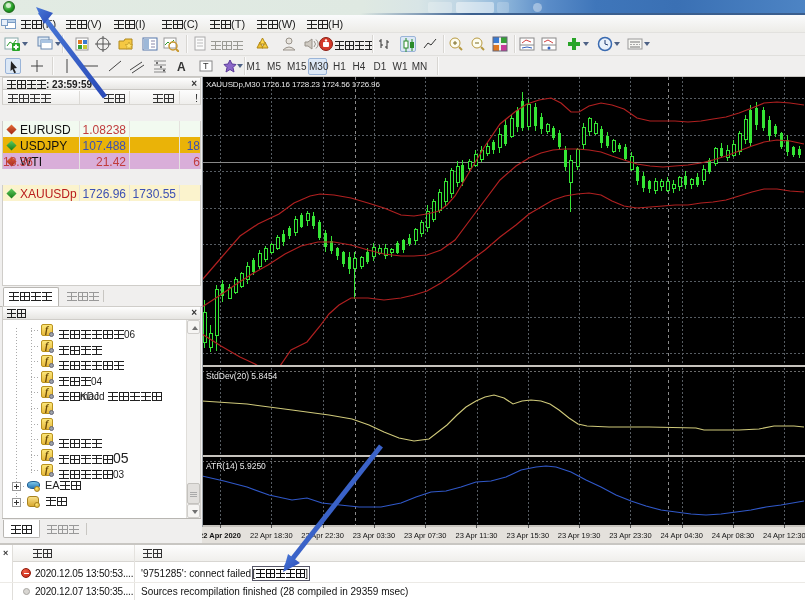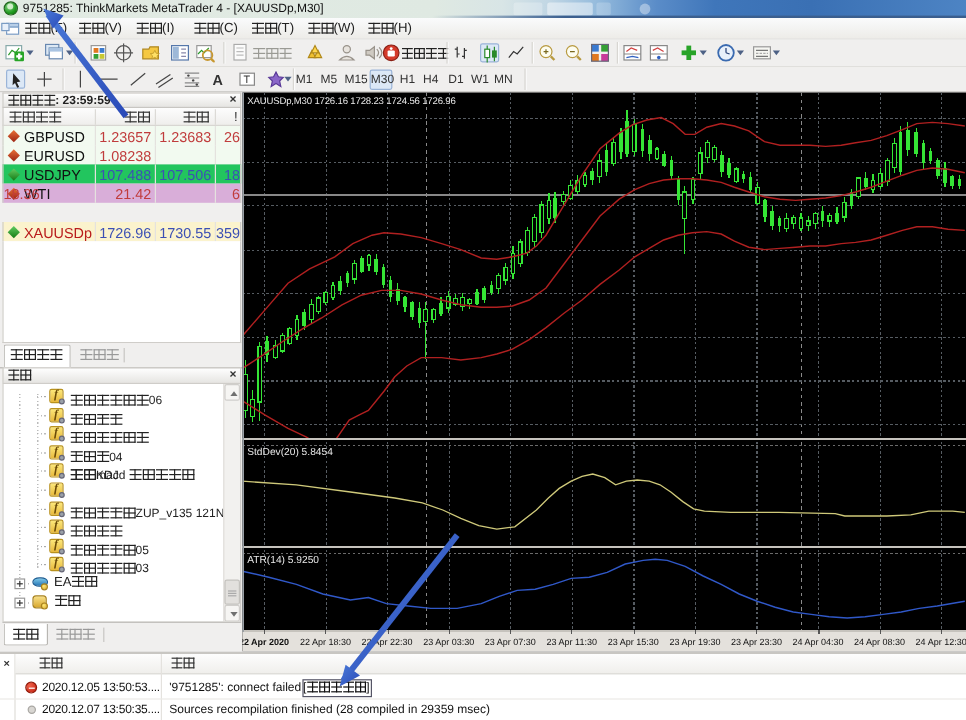--- a/index.html
+++ b/index.html
@@ -24,21 +24,20 @@
 </style></head><body>
 
 <div class="abs" style="left:0;top:0;width:805px;height:15px;background:linear-gradient(90deg,#e2ebe3 0%,#dfe9e2 45%,#d8e5e6 52%,#c0d6e4 57%,#93badc 62%,#5a8cc8 68%,#3f76ba 74%,#3a70b4 84%,#4d84c4 100%)">
  <div class="abs" style="left:428px;top:2px;width:24px;height:11px;background:rgba(255,255,255,.25);border-radius:2px"></div>
     <div class="abs" style="left:456px;top:2px;width:38px;height:11px;background:rgba(255,255,255,.45);border-radius:2px"></div>
  <div class="abs" style="left:497px;top:2px;width:12px;height:11px;background:rgba(255,255,255,.2);border-radius:2px"></div>
  <div class="abs" style="left:533px;top:3px;width:9px;height:9px;background:rgba(255,255,255,.38);border-radius:50%"></div>
  <div class="abs" style="left:360px;top:13px;width:445px;height:2px;background:linear-gradient(90deg,rgba(60,90,140,0),#3c608f 25%,#3a5e8e)"></div>
  <div class="abs" style="left:3px;top:1px;width:12px;height:12px;border-radius:50%;background:radial-gradient(circle at 35% 30%,#8fd98f,#1f9b1f 60%,#0a6b0a);border:1px solid #22661f"></div>
  <div class="abs" style="left:6px;top:3px;width:5px;height:5px;border-radius:50%;background:#e8f8e0;opacity:.8"></div>
- <span class="abs" style="left:19px;top:2px;font-size:10px;color:#111">9751285: ThinkMarkets MetaTrader 4 - [XAUUSDp,M30]</span>
 </div>
 <div class="abs" style="left:0;top:15px;width:805px;height:18px;background:linear-gradient(#fafbfc,#edece8);border-bottom:1px solid #e2e1de">
     <div class="abs" style="left:5px;top:4px;width:11px;height:10px;border:1px solid #7a9cc4;background:#fff">
       <div style="height:3px;background:#b8cfe8;border-bottom:1px solid #7a9cc4"></div>
     </div>
     <div class="abs" style="left:1px;top:4px;width:7px;height:7px;border:1px solid #7a9cc4;background:#e8f0fa"></div>
     <span class="abs" style="left:20px;top:3px;font-size:11px;color:#222"><i class="g s11"></i><i class="g s11 gb"></i>(F)</span>
     <span class="abs" style="left:65px;top:3px;font-size:11px;color:#222"><i class="g s11"></i><i class="g s11 gb"></i>(V)</span>
     <span class="abs" style="left:113px;top:3px;font-size:11px;color:#222"><i class="g s11"></i><i class="g s11 gb"></i>(I)</span>
     <span class="abs" style="left:161px;top:3px;font-size:11px;color:#222"><i class="g s11"></i><i class="g s11 gb"></i>(C)</span>
@@ -247,65 +246,53 @@
     </div>
     <div class="abs" style="left:2px;top:13px;width:199px;height:15px;background:linear-gradient(#fdfdfd,#efeeec);border-left:1px solid #cfcdc9;border-right:1px solid #cfcdc9;border-bottom:1px solid #d8d6d2">
       <span class="abs" style="left:4px;top:2px;font-size:11px;color:#333"><i class="g s11"></i><i class="g s11 gb"></i><i class="g s11"></i><i class="g s11"></i></span>
       <span class="abs" style="left:100px;top:2px;font-size:11px;color:#333"><i class="g s11"></i><i class="g s11 gb"></i></span>
       <span class="abs" style="left:149px;top:2px;font-size:11px;color:#333"><i class="g s11"></i><i class="g s11 gb"></i></span>
       <span class="abs" style="left:192px;top:2px;font-size:11px;color:#333">!</span>
       <div class="abs" style="left:76px;top:1px;width:1px;height:13px;background:#dcdad6"></div>
       <div class="abs" style="left:126px;top:1px;width:1px;height:13px;background:#dcdad6"></div>
       <div class="abs" style="left:176px;top:1px;width:1px;height:13px;background:#dcdad6"></div>
     </div>
-    <div class="abs" style="left:2px;top:28px;width:199px;height:16px;background:#f2faf0;border-left:1px solid #cfcdc9;border-right:1px solid #cfcdc9">
-        <div class="abs" style="left:4px;top:3.5px;width:9px;height:9px;background:linear-gradient(135deg,#e87038,#9c2414);transform:rotate(45deg) scale(.8)"></div>
-        <span class="abs" style="left:17px;top:2px;font-size:12px;color:#111">GBPUSD</span>
-        <span class="abs" style="left:0px;top:2px;width:123px;text-align:right;font-size:12px;color:#c03c3c">1.23657</span>
-        <span class="abs" style="left:0px;top:2px;width:173px;text-align:right;font-size:12px;color:#c03c3c">1.23683</span>
-        <span class="abs" style="left:0px;top:2px;width:197px;text-align:right;font-size:12px;color:#c03c3c">26</span>
-        <div class="abs" style="left:76px;top:0;width:1px;height:16px;background:#e4e2de"></div>
-        <div class="abs" style="left:126px;top:0;width:1px;height:16px;background:#e4e2de"></div>
-        <div class="abs" style="left:176px;top:0;width:1px;height:16px;background:#e4e2de"></div>
-        </div>
     <div class="abs" style="left:2px;top:44px;width:199px;height:16px;background:#f2faf0;border-left:1px solid #cfcdc9;border-right:1px solid #cfcdc9">
         <div class="abs" style="left:4px;top:3.5px;width:9px;height:9px;background:linear-gradient(135deg,#e87038,#9c2414);transform:rotate(45deg) scale(.8)"></div>
         <span class="abs" style="left:17px;top:2px;font-size:12px;color:#111">EURUSD</span>
         <span class="abs" style="left:0px;top:2px;width:123px;text-align:right;font-size:12px;color:#c03c3c">1.08238</span>
         <span class="abs" style="left:0px;top:20px;width:173px;text-align:center;font-size:12px;color:#c03c3c">1.08263</span>
         <div class="abs" style="left:76px;top:0;width:1px;height:16px;background:#e4e2de"></div>
         <div class="abs" style="left:126px;top:0;width:1px;height:16px;background:#e4e2de"></div>
         <div class="abs" style="left:176px;top:0;width:1px;height:16px;background:#e4e2de"></div>
         </div>
-    <div class="abs" style="left:2px;top:60px;width:199px;height:16px;background:#22c55e;border-left:1px solid #cfcdc9;border-right:1px solid #cfcdc9">
+    <div class="abs" style="left:2px;top:60px;width:199px;height:16px;background:#eab308;border-left:1px solid #cfcdc9;border-right:1px solid #cfcdc9">
         <div class="abs" style="left:4px;top:3.5px;width:9px;height:9px;background:linear-gradient(135deg,#60cc60,#157a15);transform:rotate(45deg) scale(.8)"></div>
         <span class="abs" style="left:17px;top:2px;font-size:12px;color:#111">USDJPY</span>
         <span class="abs" style="left:0px;top:2px;width:123px;text-align:right;font-size:12px;color:#3c50b4">107.488</span>
-        <span class="abs" style="left:0px;top:2px;width:173px;text-align:right;font-size:12px;color:#3c50b4">107.506</span>
         <span class="abs" style="left:0px;top:2px;width:197px;text-align:right;font-size:12px;color:#3c50b4">18</span>
         <div class="abs" style="left:76px;top:0;width:1px;height:16px;background:#e4e2de"></div>
         <div class="abs" style="left:126px;top:0;width:1px;height:16px;background:#e4e2de"></div>
         <div class="abs" style="left:176px;top:0;width:1px;height:16px;background:#e4e2de"></div>
         </div>
     <div class="abs" style="left:2px;top:76px;width:199px;height:16px;background:#d9aed9;border-left:1px solid #cfcdc9;border-right:1px solid #cfcdc9">
         <div class="abs" style="left:4px;top:3.5px;width:9px;height:9px;background:linear-gradient(135deg,#e87038,#9c2414);transform:rotate(45deg) scale(.8)"></div>
         <span class="abs" style="left:17px;top:2px;font-size:12px;color:#111">WTI</span>
         <span class="abs" style="left:0px;top:2px;width:123px;text-align:right;font-size:12px;color:#c03c3c">21.42</span>
         <span class="abs" style="left:0px;top:2px;width:173px;font-size:12px;color:#c03c3c">18.36</span>
         <span class="abs" style="left:0px;top:2px;width:197px;text-align:right;font-size:12px;color:#c03c3c">6</span>
         <div class="abs" style="left:76px;top:0;width:1px;height:16px;background:#e4e2de"></div>
         <div class="abs" style="left:126px;top:0;width:1px;height:16px;background:#e4e2de"></div>
         <div class="abs" style="left:176px;top:0;width:1px;height:16px;background:#e4e2de"></div>
         </div>
     <div class="abs" style="left:2px;top:108px;width:199px;height:16px;background:#fbf3cd;border-left:1px solid #cfcdc9;border-right:1px solid #cfcdc9">
         <div class="abs" style="left:4px;top:3.5px;width:9px;height:9px;background:linear-gradient(135deg,#60cc60,#157a15);transform:rotate(45deg) scale(.8)"></div>
         <span class="abs" style="left:17px;top:2px;font-size:12px;color:#b91c1c">XAUUSDp</span>
         <span class="abs" style="left:0px;top:2px;width:123px;text-align:right;font-size:12px;color:#3c50b4">1726.96</span>
         <span class="abs" style="left:0px;top:2px;width:173px;text-align:right;font-size:12px;color:#3c50b4">1730.55</span>
-        <span class="abs" style="left:0px;top:2px;width:197px;text-align:right;font-size:12px;color:#3c50b4">359</span>
         <div class="abs" style="left:76px;top:0;width:1px;height:16px;background:#e4e2de"></div>
         <div class="abs" style="left:126px;top:0;width:1px;height:16px;background:#e4e2de"></div>
         <div class="abs" style="left:176px;top:0;width:1px;height:16px;background:#e4e2de"></div>
         </div>
     <div class="abs" style="left:2px;top:124px;width:199px;height:85px;background:#fff;border-left:1px solid #cfcdc9;border-right:1px solid #cfcdc9;border-bottom:1px solid #cfcdc9"></div>
     <div class="abs" style="left:0;top:209px;width:203px;height:20px;background:#f0efee">
       <div class="abs" style="left:3px;top:1px;width:56px;height:19px;background:#fff;border:1px solid #b8b6b2;border-bottom:none;border-radius:2px 2px 0 0"></div>
       <span class="abs" style="left:8px;top:4px;font-size:11px;color:#222"><i class="g s11"></i><i class="g s11 gb"></i><i class="g s11"></i><i class="g s11"></i></span>
       <span class="abs" style="left:66px;top:4px;font-size:11px;color:#999"><i class="g s11"></i><i class="g s11 gb"></i><i class="g s11"></i></span>
       <div class="abs" style="left:103px;top:4px;width:1px;height:12px;background:#c8c6c2"></div>
@@ -352,33 +339,32 @@
       <div class="abs" style="left:38px;top:82.0px;width:12px;height:12px;background:linear-gradient(#fce77a,#e8b93c);border:1px solid #b9921e;border-radius:2px">
           <span style="position:absolute;left:3px;top:-1px;font-size:10px;font-style:italic;font-weight:bold;color:#6a4a08;font-family:'Liberation Serif',serif">f</span>
       </div>
           <div class="abs" style="left:46px;top:90.0px;width:5px;height:5px;border-radius:50%;background:#9aa0a8;border:1px solid #667"></div>
       <span class="abs" style="left:55px;top:66px;color:#222"><i class="g s11"></i><i class="g s11 gb"></i><span style="font-size:10px;color:#222">macd </span><i class="g s11"></i><i class="g s11 gb"></i><i class="g s11"></i><i class="g s11"></i><i class="g s11 gb"></i></span>
       <div class="abs" style="left:28px;top:103.6px;width:9px;height:1px;background:repeating-linear-gradient(90deg,#aaa 0 1px,transparent 1px 3px)"></div>
       <div class="abs" style="left:38px;top:97.6px;width:12px;height:12px;background:linear-gradient(#fce77a,#e8b93c);border:1px solid #b9921e;border-radius:2px">
           <span style="position:absolute;left:3px;top:-1px;font-size:10px;font-style:italic;font-weight:bold;color:#6a4a08;font-family:'Liberation Serif',serif">f</span>
       </div>
           <div class="abs" style="left:46px;top:105.6px;width:5px;height:5px;border-radius:50%;background:#9aa0a8;border:1px solid #667"></div>
-      <span class="abs" style="left:55px;top:97.6px;color:#222"><i class="g s11"></i><i class="g s11 gb"></i><i class="g s11"></i><i class="g s11"></i><i class="g s11 gb"></i><span style="font-size:10px;color:#222">ZUP_v135 121N</span></span>
       <div class="abs" style="left:28px;top:119.2px;width:9px;height:1px;background:repeating-linear-gradient(90deg,#aaa 0 1px,transparent 1px 3px)"></div>
       <div class="abs" style="left:38px;top:113.2px;width:12px;height:12px;background:linear-gradient(#fce77a,#e8b93c);border:1px solid #b9921e;border-radius:2px">
           <span style="position:absolute;left:3px;top:-1px;font-size:10px;font-style:italic;font-weight:bold;color:#6a4a08;font-family:'Liberation Serif',serif">f</span>
       </div>
           <div class="abs" style="left:46px;top:121.2px;width:5px;height:5px;border-radius:50%;background:#9aa0a8;border:1px solid #667"></div>
       <span class="abs" style="left:55px;top:113.2px;color:#222"><i class="g s11"></i><i class="g s11 gb"></i><i class="g s11"></i><i class="g s11"></i></span>
       <div class="abs" style="left:28px;top:134.8px;width:9px;height:1px;background:repeating-linear-gradient(90deg,#aaa 0 1px,transparent 1px 3px)"></div>
       <div class="abs" style="left:38px;top:128.8px;width:12px;height:12px;background:linear-gradient(#fce77a,#e8b93c);border:1px solid #b9921e;border-radius:2px">
           <span style="position:absolute;left:3px;top:-1px;font-size:10px;font-style:italic;font-weight:bold;color:#6a4a08;font-family:'Liberation Serif',serif">f</span>
       </div>
           <div class="abs" style="left:46px;top:136.8px;width:5px;height:5px;border-radius:50%;background:#9aa0a8;border:1px solid #667"></div>
-      <span class="abs" style="left:55px;top:128.8px;color:#222"><i class="g s11"></i><i class="g s11 gb"></i><i class="g s11"></i><i class="g s11"></i><i class="g s11 gb"></i><span style="font-size:10px;color:#222">05</span></span>
+      <span class="abs" style="left:55px;top:128.8px;color:#222"><i class="g s11"></i><i class="g s11 gb"></i><i class="g s11"></i><i class="g s11"></i><i class="g s11 gb"></i><span style="font-size:14px;color:#222">05</span></span>
       <div class="abs" style="left:28px;top:150.4px;width:9px;height:1px;background:repeating-linear-gradient(90deg,#aaa 0 1px,transparent 1px 3px)"></div>
       <div class="abs" style="left:38px;top:144.4px;width:12px;height:12px;background:linear-gradient(#fce77a,#e8b93c);border:1px solid #b9921e;border-radius:2px">
           <span style="position:absolute;left:3px;top:-1px;font-size:10px;font-style:italic;font-weight:bold;color:#6a4a08;font-family:'Liberation Serif',serif">f</span>
       </div>
           <div class="abs" style="left:46px;top:152.4px;width:5px;height:5px;border-radius:50%;background:#9aa0a8;border:1px solid #667"></div>
       <span class="abs" style="left:55px;top:144.4px;color:#222"><i class="g s11"></i><i class="g s11 gb"></i><i class="g s11"></i><i class="g s11"></i><i class="g s11 gb"></i><span style="font-size:10px;color:#222">03</span></span>
       <div class="abs" style="left:13px;top:8px;width:1px;height:179.6px;background:repeating-linear-gradient(#aaa 0 1px,transparent 1px 3px)"></div>
       <div class="abs" style="left:17px;top:166.0px;width:5px;height:1px;background:repeating-linear-gradient(90deg,#aaa 0 1px,transparent 1px 3px)"></div>
       <div class="abs" style="left:9px;top:162.0px;width:9px;height:9px;border:1px solid #999;background:#fff">
         <div style="position:absolute;left:1px;top:3px;width:5px;height:1px;background:#333"></div>

